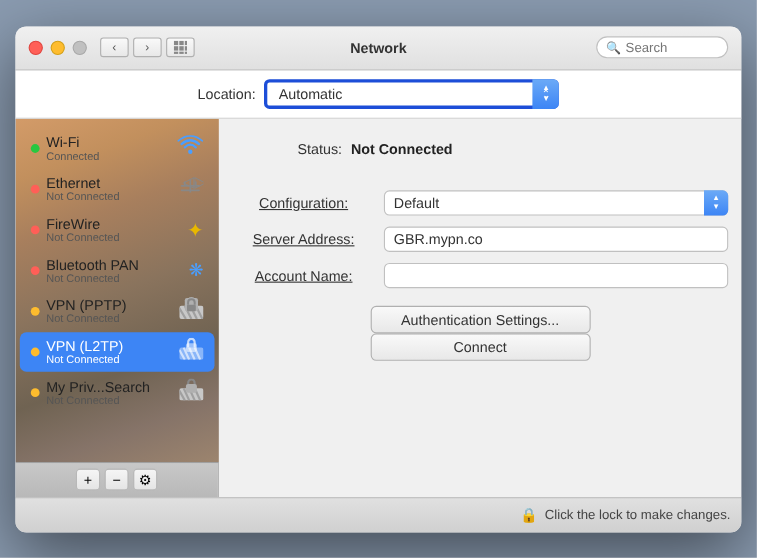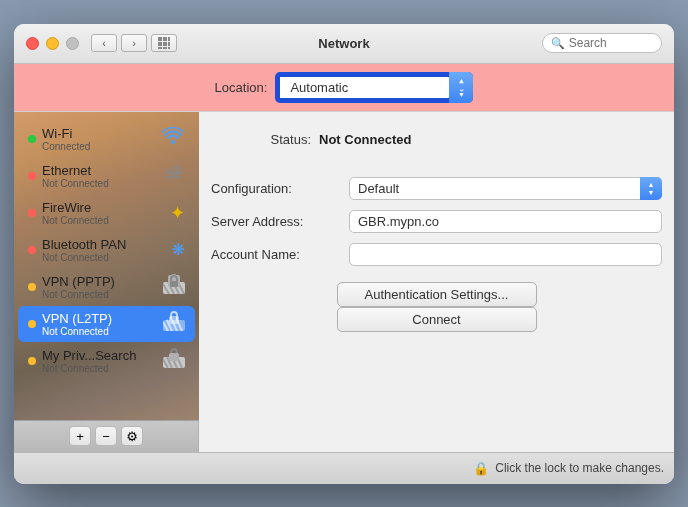--- a/index.html
+++ b/index.html
@@ -119,21 +119,21 @@
       border: none;
       outline: none;
       font-size: 12px;
       color: #999;
       background: transparent;
       width: 80px;
     }
 
     
     .location-bar {
-      background: #fca5a5;
+      background: #ffffff;
       padding: 8px 0;
       display: flex;
       align-items: center;
       justify-content: center;
       gap: 8px;
       border-bottom: 1px solid #d0d0d0;
       flex-shrink: 0;
     }
 
     .location-label {
@@ -143,26 +143,26 @@
 
     .location-select-wrapper {
       position: relative;
       display: flex;
       align-items: center;
     }
 
     .location-select {
       appearance: none;
       background: white;
-      border: 5px solid #1d4ed8;
+      border: 3px solid #1d4ed8;
       border-radius: 5px;
       padding: 3px 28px 3px 10px;
       font-size: 13px;
       color: #333;
-      width: 198px;
+      width: 268px;
       cursor: pointer;
       outline: none;
     }
 
     .location-arrow {
       position: absolute;
       right: 0;
       top: 0;
       bottom: 0;
       width: 24px;
@@ -290,24 +290,25 @@
     }
 
     .form-row {
       display: flex;
       align-items: center;
     }
 
     .form-label {
       font-size: 13px;
       color: #333;
-      text-align: left;
+      text-align: center;
       width: 130px;
       margin-right: 8px;
       flex-shrink: 0;
+      text-decoration: underline;
     }
 
     .form-select-wrapper {
       position: relative;
       flex: 1;
     }
 
     .form-select {
       appearance: none;
       width: 100%;

